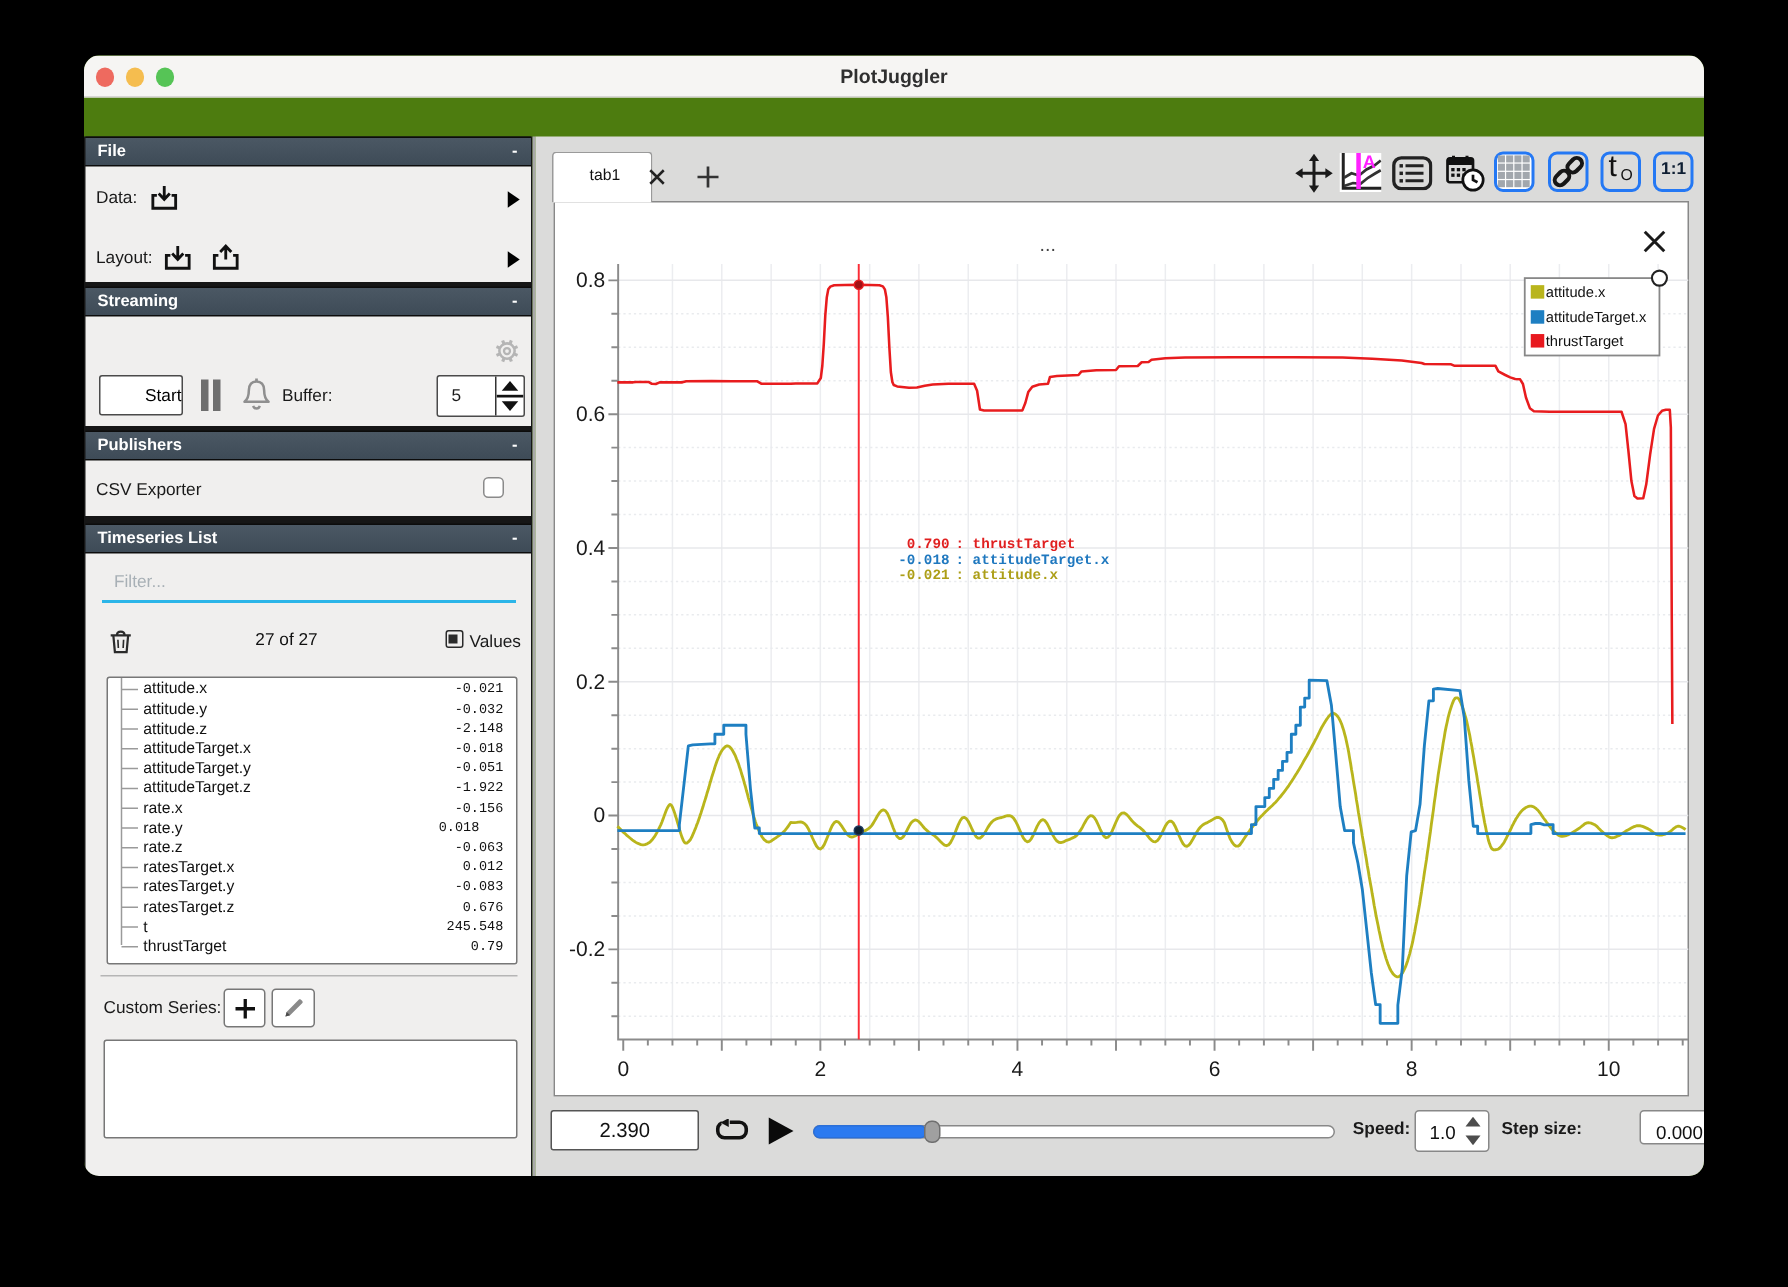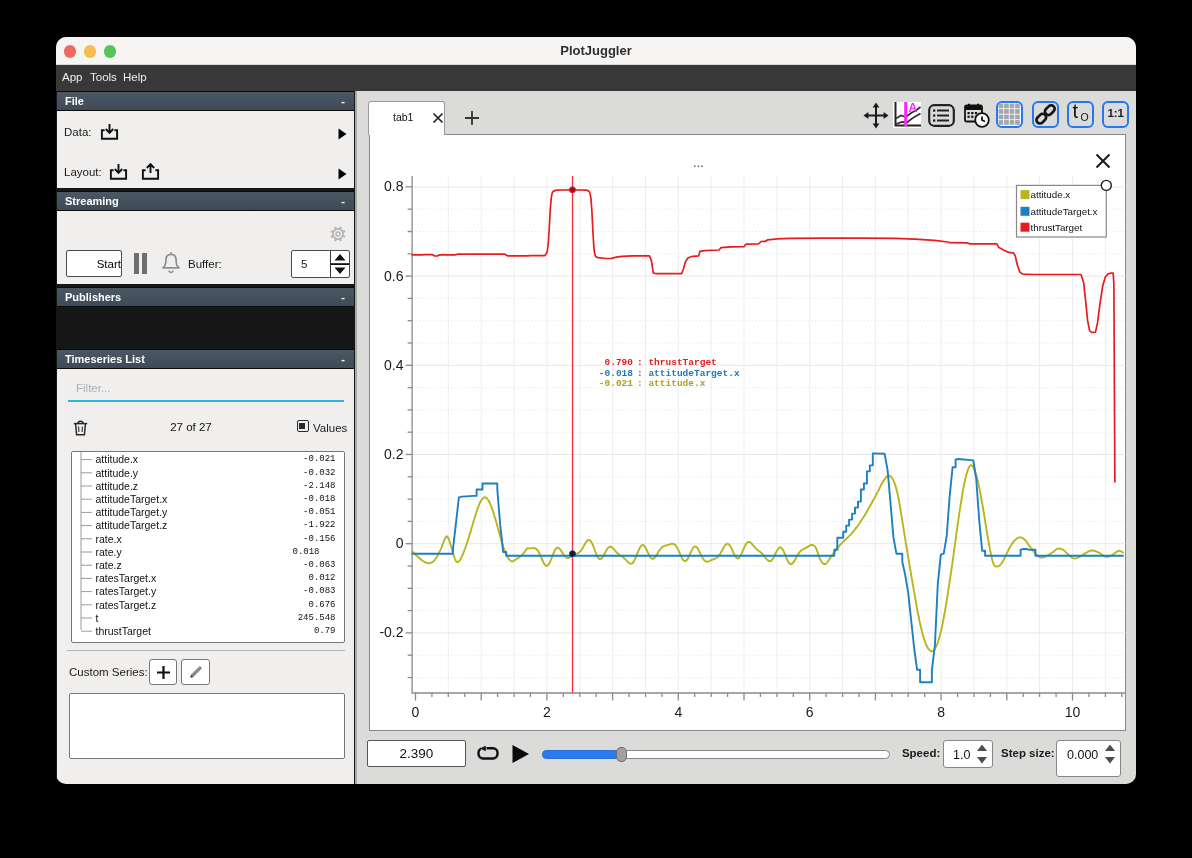--- a/index.html
+++ b/index.html
@@ -10,40 +10,35 @@
 .menubar{position:absolute;left:0;top:27.5px;width:100%;height:26px;background:#383838;color:#efefef;font-size:11.5px}
 .menubar span{position:absolute;top:6px}
 .sidebar{position:absolute;left:0;top:53.5px;width:299px;height:693.5px;background:#161616}
 .sechdr{position:absolute;left:1px;width:297px;height:20px;background:linear-gradient(#4b5864,#3e4b57);border-top:1px solid #0c0c0c;border-bottom:1px solid #0c0c0c;color:#fff;font-size:11px;font-weight:bold;line-height:19px}
 .sechdr .t{margin-left:8px}
 .sechdr .m{position:absolute;right:9px;top:0;font-weight:bold}
 .seccnt{position:absolute;left:1px;width:297px;background:#f0efee}
 .lbl{position:absolute;font-size:11.5px;color:#1a1a1a}
 .divider{position:absolute;left:299px;top:53.5px;width:2px;height:693.5px;background:#a9a9a9}
 .right{position:absolute;left:301px;top:53.5px;width:779px;height:693.5px;background:#dbdbda}
-.tab{position:absolute;left:11px;top:10px;width:77px;height:34px;background:#fff;border:1px solid #9a9a9a;border-bottom:none;border-radius:3px 3px 0 0;z-index:2}
+.tab{position:absolute;left:11px;top:10px;width:67px;height:34px;background:#fff;border:1px solid #9a9a9a;border-bottom:none;border-radius:3px 3px 0 0;z-index:2}
 .plotpane{position:absolute;left:11.5px;top:43.5px;width:757px;height:597px;background:#fff;border:1px solid #888}
 .btn{position:absolute;background:#fff;border:1px solid #4a4a4a;border-radius:2px}
 .icbox{position:absolute;width:27px;height:27px;top:10.7px}
 .bluebox{border:2px solid #2478f4;border-radius:6px}
 .sp{position:absolute;font-size:11.5px;font-weight:bold;color:#1a1a1a}
 </style></head>
 <body>
 <div class="win">
   <div class="titlebar">
     <div class="dot" style="left:7.7px;background:#ee6a5f"></div>
     <div class="dot" style="left:27.7px;background:#f5bd4f"></div>
     <div class="dot" style="left:47.7px;background:#56c456"></div>
     <div class="wtitle">PlotJuggler</div>
   </div>
-  <div class="menubar">
-      <span style="left:6px">App</span>
-      <span style="left:34px">Tools</span>
-      <span style="left:67px">Help</span>
-    </div>
   <div class="sidebar">
       <div class="sechdr" style="top:0.2px"><span class="t">File</span><span class="m">-</span></div>
       <div class="seccnt" style="top:20.2px;height:77.8px">
         <span class="lbl" style="left:7px;top:15.5px">Data:</span>
         <span class="abs" style="left:43px;top:11px"><svg width="19" height="19" viewBox="0 0 19 19">
             <path d="M4.6,8.2 h-2.7 v8.6 h15.2 v-8.6 h-2.7" fill="none" stroke="#111" stroke-width="1.9"></path>
             <path d="M9.5,2 v8.3 M5.8,7 l3.7,3.9 3.7,-3.9" fill="none" stroke="#111" stroke-width="1.9"></path>
           </svg></span>
         <span class="abs" style="left:281px;top:15.5px"><svg width="9" height="12" viewBox="0 0 9 12">
             <path d="M0.5,0.5 L8.5,6 L0.5,11.5 Z" fill="#000"></path>
@@ -89,20 +84,24 @@
         <div class="btn" style="left:234px;top:38.5px;width:59px;height:28.5px">
           <span class="lbl" style="left:9px;top:7px">5</span>
           <div class="abs" style="right:0;top:0;width:19px;height:100%;border-left:1px solid #333"><svg width="18" height="26" viewBox="0 0 18 26">
               <path d="M9,3 L14.5,9.5 H3.5 Z" fill="#111"></path>
               <rect x="0" y="12.2" width="18" height="1.8" fill="#111"></rect>
               <path d="M9,23 L14.5,16.5 H3.5 Z" fill="#111"></path>
             </svg></div>
         </div>
       </div>
       <div class="sechdr" style="top:196.6px"><span class="t">Publishers</span><span class="m">-</span></div>
+      <div class="seccnt" style="top:216.6px;height:36.5px">
+        <span class="lbl" style="left:7px;top:14px">CSV Exporter</span>
+        <div class="abs" style="left:264.5px;top:11px;width:14px;height:14px;background:#fff;border:1.6px solid #8a8a8a;border-radius:3.5px"></div>
+      </div>
       <div class="sechdr" style="top:258.4px"><span class="t">Timeseries List</span><span class="m">-</span></div>
       <div class="seccnt" style="top:278.4px;height:415.1px">
         <span class="abs" style="left:19px;top:13px;font-size:11.5px;color:#a8b0b6">Filter...</span>
         <div class="abs" style="left:10.5px;top:31.5px;width:276.5px;height:2px;background:#2cb5e8"></div>
         <span class="abs" style="left:15.5px;top:51px"><svg width="15" height="16" viewBox="0 0 15 16">
             <g fill="none" stroke="#2b2b2b" stroke-width="1.5">
               <path d="M2.6,4 l1,10.7 h7.8 l1,-10.7"></path>
               <path d="M0.8,3.6 h13.4"></path>
               <path d="M5,3.4 c0-3 5-3 5,0"></path>
             </g>
@@ -440,21 +439,21 @@
       <div class="abs" style="left:259px;top:656px;width:11px;height:15px;background:#a0a0a0;border:1px solid #6f6f6f;border-radius:5px"></div>
       <span class="sp" style="left:544.9px;top:656.5px">Speed:</span>
       <div class="btn" style="left:586px;top:649.5px;width:50px;height:27.5px;border-color:#888;border-radius:3px">
         <span class="abs" style="left:9px;top:6.5px;font-size:12.5px;color:#111">1.0</span>
         <svg class="abs" style="right:3px;top:2px" width="14" height="22" viewBox="0 0 14 22">
           <path d="M7,1.5 L12,8 H2 Z" fill="#4d4d4d"></path>
           <path d="M7,20.5 L12,14 H2 Z" fill="#4d4d4d"></path>
         </svg>
       </div>
       <span class="sp" style="left:644px;top:656.5px">Step size:</span>
-      <div class="btn" style="left:699px;top:649.5px;width:65px;height:37px;border-color:#888;border-radius:3px">
+      <div class="btn" style="left:736px;top:649.5px;width:65px;height:23px;border-color:#888;border-radius:3px">
         <span class="abs" style="left:10px;top:6.5px;font-size:12.5px;color:#111">0.000</span>
         <svg class="abs" style="right:3px;top:2px" width="14" height="22" viewBox="0 0 14 22">
           <path d="M7,1.5 L12,8 H2 Z" fill="#4d4d4d"></path>
           <path d="M7,20.5 L12,14 H2 Z" fill="#4d4d4d"></path>
         </svg>
       </div>
     </div>
 </div>
 
 </body></html>

